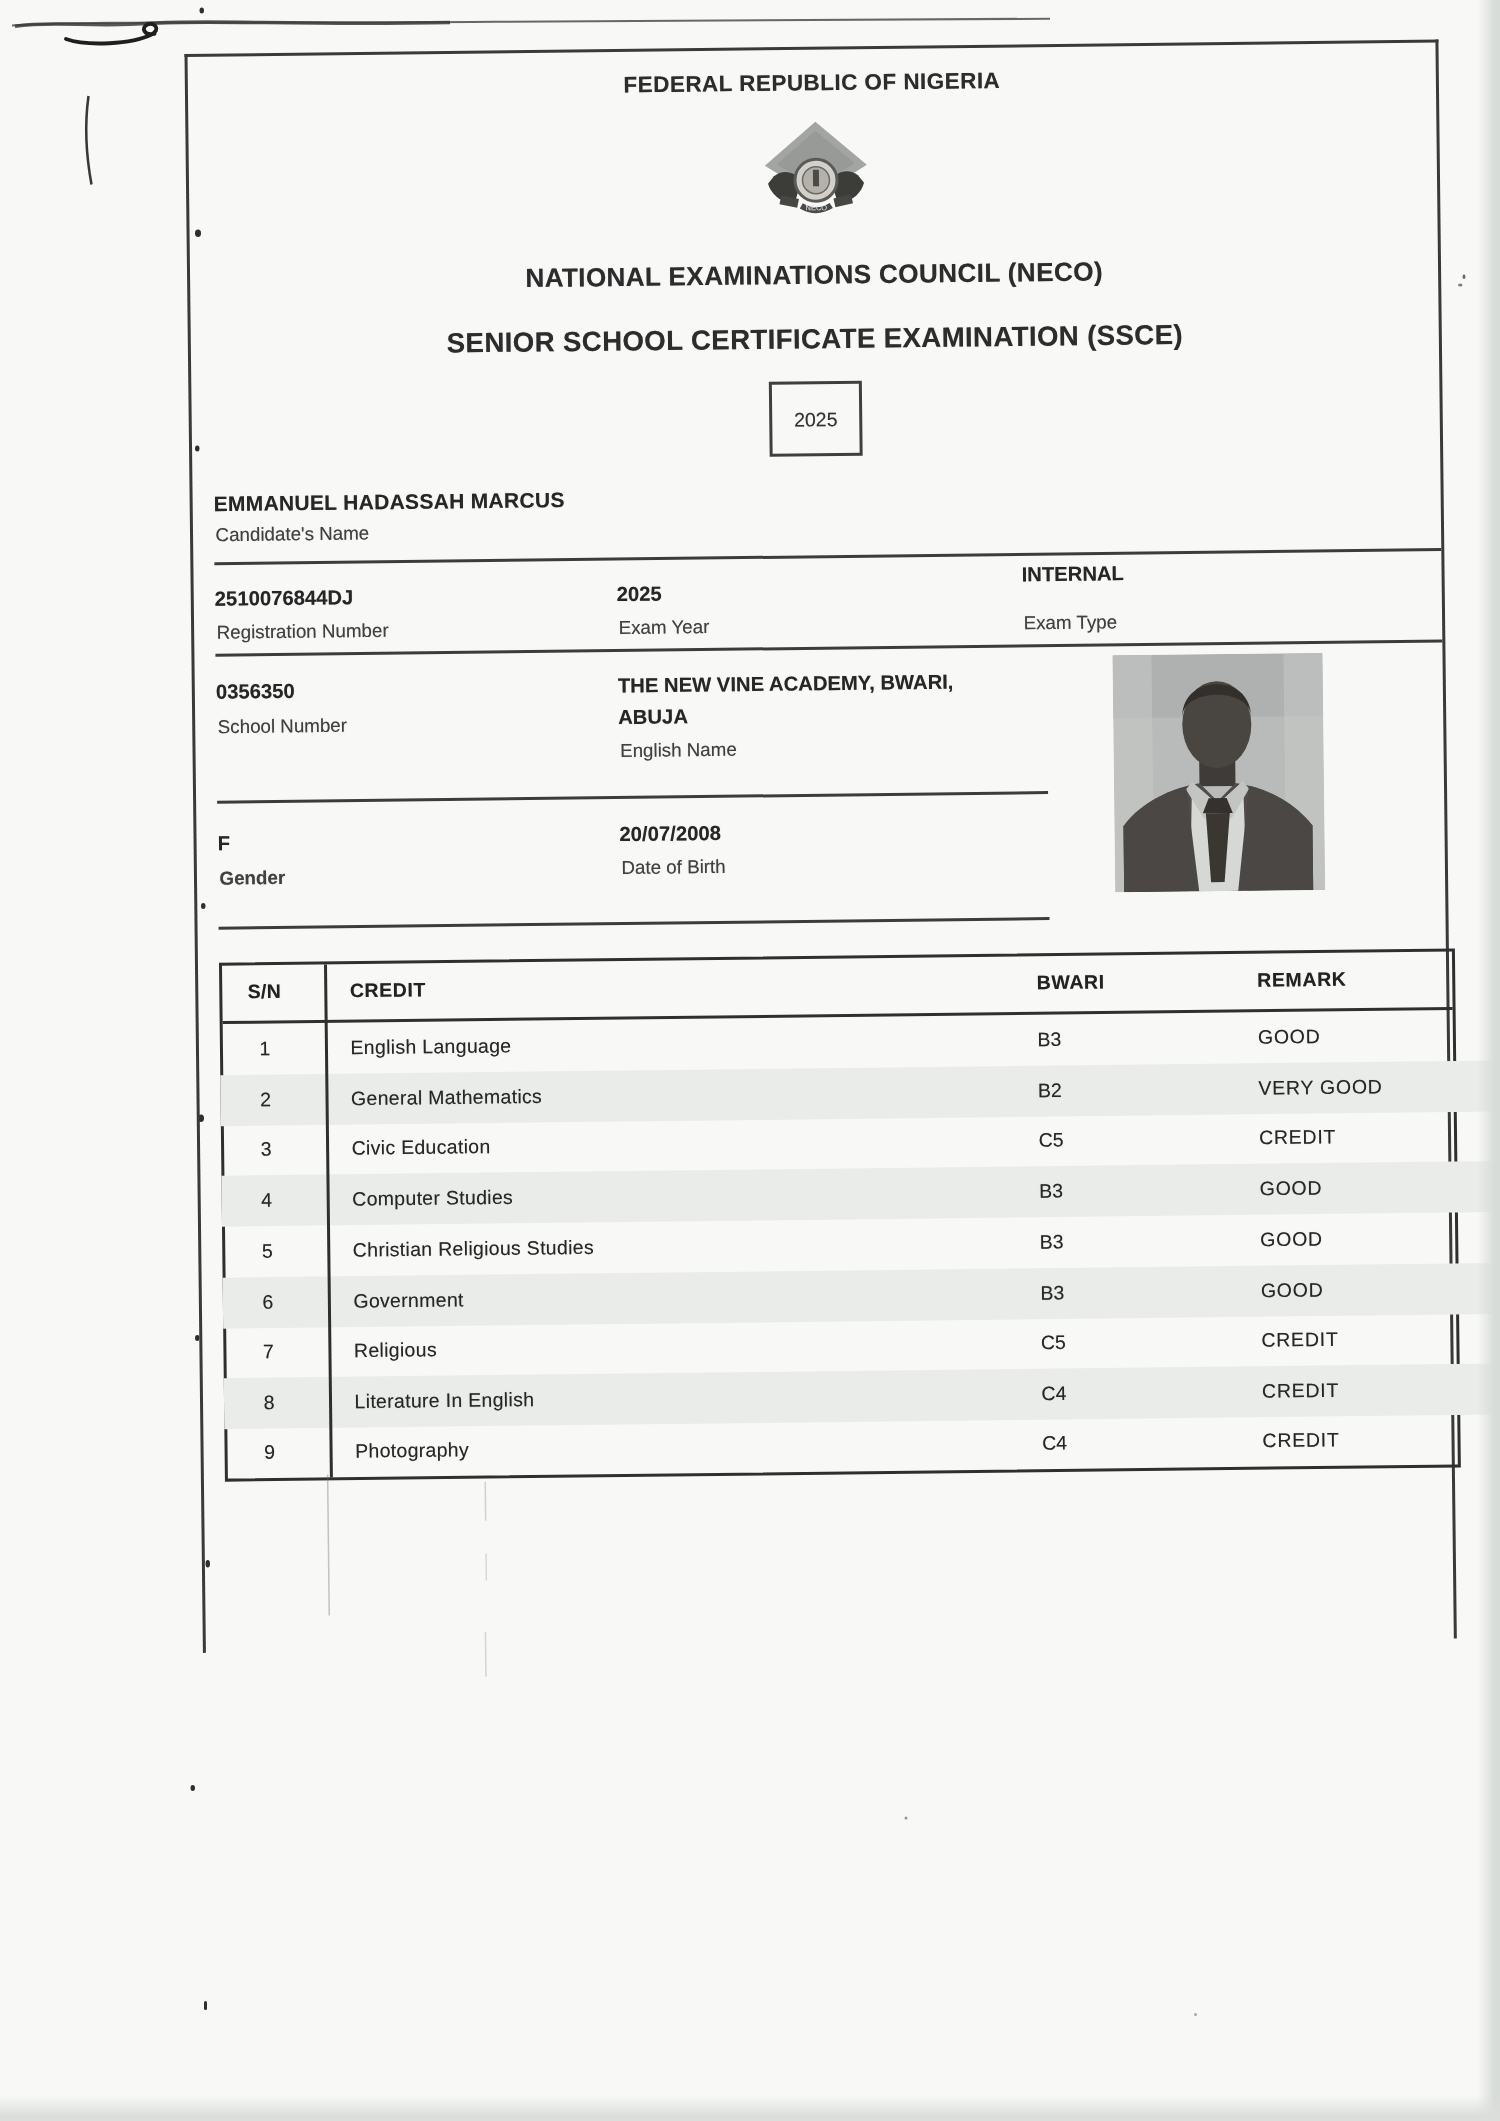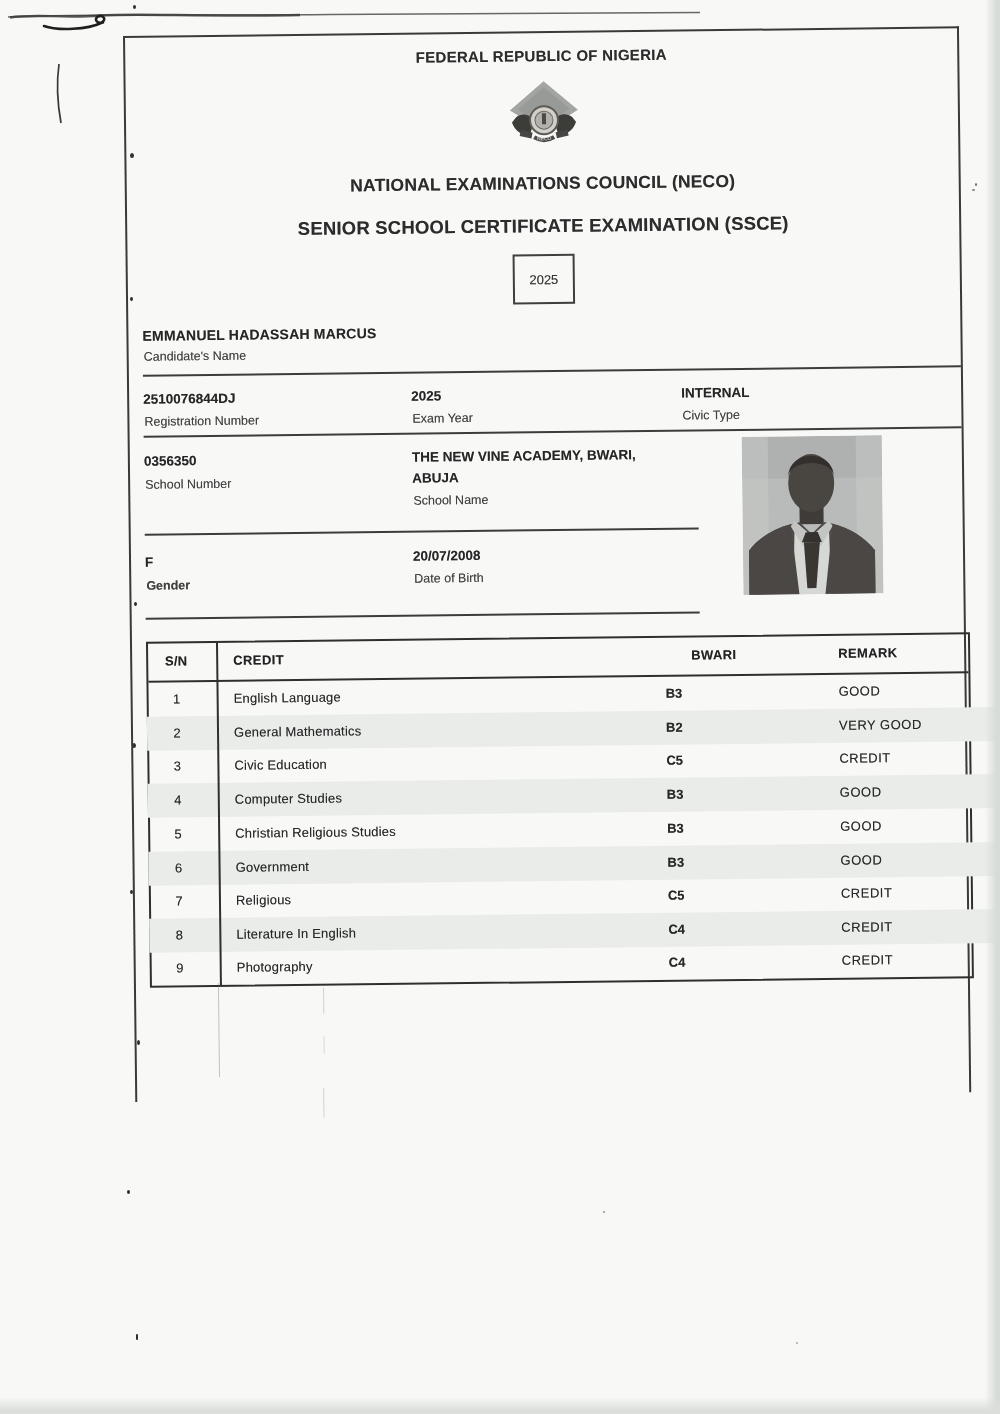--- a/index.html
+++ b/index.html
@@ -22,21 +22,21 @@
   .year-box{position:absolute;border:2px solid #3f3f3f;display:flex;align-items:center;justify-content:center;font-size:13px;color:#333;}
   
   .rtable{position:absolute;left:14px;top:604px;width:820px;height:342px;border:2px solid #2f2f2f;}
   .rtable .divider{position:absolute;left:68px;top:0;width:0;height:100%;border-left:2px solid #2f2f2f;}
   .rtable .headrow{position:absolute;left:0;top:0;width:100%;height:37px;border-bottom:2px solid #2f2f2f;}
   .hcell{position:absolute;top:10px;font-size:13px;font-weight:bold;letter-spacing:.4px;color:#222;z-index:2;}
   .trow{position:absolute;left:0;width:100%;height:34px;z-index:2;}
   .tcell{position:absolute;top:9px;font-size:13px;color:#272727;z-index:2;}
   .sn{left:0;width:56px;text-align:center;}
   .subj{left:85px;letter-spacing:.2px;}
-  .grd{left:517px;font-weight:bold;}
+  .grd{left:543px;}
   .rmk{left:690px;letter-spacing:.5px;}
   .stripe{position:absolute;left:-2px;width:852px;height:34px;background:#e9ece9;z-index:0;}
   
   .photo{position:absolute;left:612px;top:406px;width:140px;height:158px;}
   
   .speck{position:absolute;background:#2f2f2f;border-radius:50%;}
   .faintline{position:absolute;background:#6a6a6a;}
 </style>
 </head>
 <body>
@@ -93,30 +93,30 @@
     <div class="abs val scan-text" style="left:14px;top:290px;font-size:14px;letter-spacing:.2px;">EMMANUEL HADASSAH MARCUS</div>
     <div class="abs lbl scan-text" style="left:15px;top:312px;">Candidate's Name</div>
     <div class="hline" style="left:14px;top:337px;width:818px;"></div>
 
     <div class="abs val scan-text" style="left:14px;top:354px;">2510076844DJ</div>
     <div class="abs lbl scan-text" style="left:15px;top:377px;">Registration Number</div>
 
     <div class="abs val scan-text" style="left:282px;top:354px;">2025</div>
     <div class="abs lbl scan-text" style="left:283px;top:377px;">Exam Year</div>
 
-    <div class="abs val scan-text" style="left:552px;top:354px;text-align:right;">INTERNAL</div>
-    <div class="abs lbl scan-text" style="left:553px;top:377px;">Civic Type</div>
+    <div class="abs val scan-text" style="left:552px;top:344px;text-align:right;">INTERNAL</div>
+    <div class="abs lbl scan-text" style="left:553px;top:377px;">Exam Type</div>
     <div class="hline" style="left:14px;top:398px;width:818px;"></div>
 
     <div class="abs val scan-text" style="left:14px;top:416px;">0356350</div>
     <div class="abs lbl scan-text" style="left:15px;top:440px;">School Number</div>
 
     <div class="abs val scan-text" style="left:282px;top:415px;">THE NEW VINE ACADEMY, BWARI,</div>
     <div class="abs val scan-text" style="left:282px;top:436px;">ABUJA</div>
-    <div class="abs lbl scan-text" style="left:283px;top:459px;">School Name</div>
+    <div class="abs lbl scan-text" style="left:283px;top:459px;">English Name</div>
     <div class="hline" style="left:14px;top:496px;width:554px;"></div>
 
     <svg class="photo" viewBox="0 0 140 158">
       <rect x="0" y="0" width="140" height="158" fill="#b8bbb9"></rect>
       <rect x="0" y="0" width="140" height="42" fill="#a7aaa9" opacity="0.55"></rect>
       <rect x="0" y="0" width="26" height="158" fill="#c9ccca" opacity="0.5"></rect>
       <rect x="114" y="0" width="26" height="158" fill="#c9ccca" opacity="0.5"></rect>
       <rect x="57" y="66" width="24" height="22" fill="#3e3b38"></rect>
       <ellipse cx="69" cy="47" rx="23" ry="29" fill="#494540"></ellipse>
       <path d="M46,42 C46,22 92,22 92,42 C92,30 84,20 69,20 C54,20 46,30 46,42 Z" fill="#332f2c"></path>

